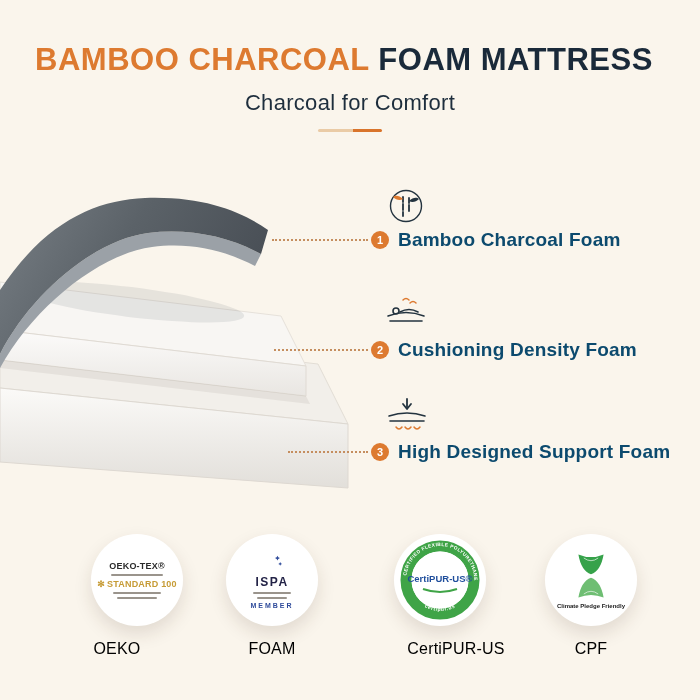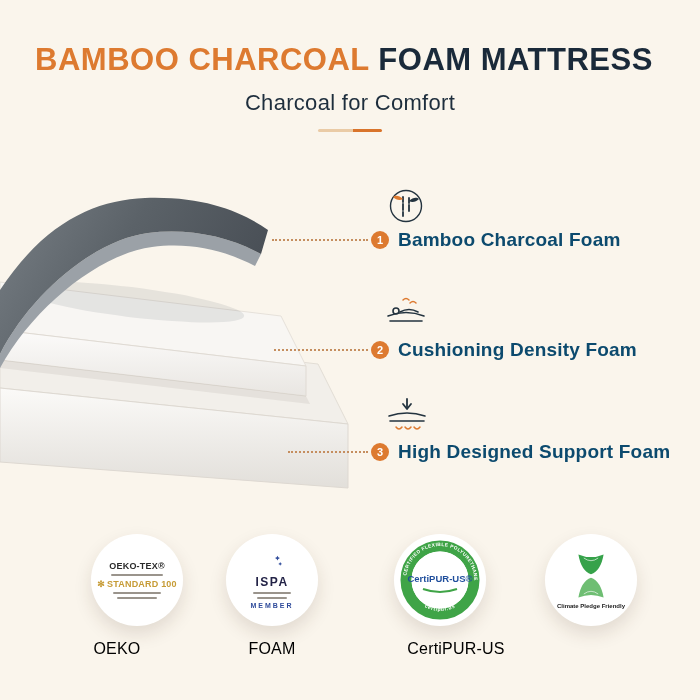--- a/index.html
+++ b/index.html
@@ -197,14 +197,15 @@
       <path d="M6,50 Q20,44 34,50 Q31,32 20,28 Q9,32 6,50 Z" fill="#6FBE73"></path>
       <path d="M12,6 Q20,12 28,6" stroke="#ffffff" stroke-width="1" fill="none" opacity="0.7"></path>
       <path d="M12,46 Q20,40 28,46" stroke="#ffffff" stroke-width="1" fill="none" opacity="0.7"></path>
     </svg>
     <div class="cpf-text">Climate Pledge Friendly</div>
   </div>
 
   <div class="badge-caption" style="left:47px;">OEKO</div>
   <div class="badge-caption" style="left:202px;">FOAM</div>
   <div class="badge-caption" style="left:386px;">CertiPUR-US</div>
+  <div class="badge-caption" style="left:521px;">CPF</div>
 
 </div>
 
 </body></html>

